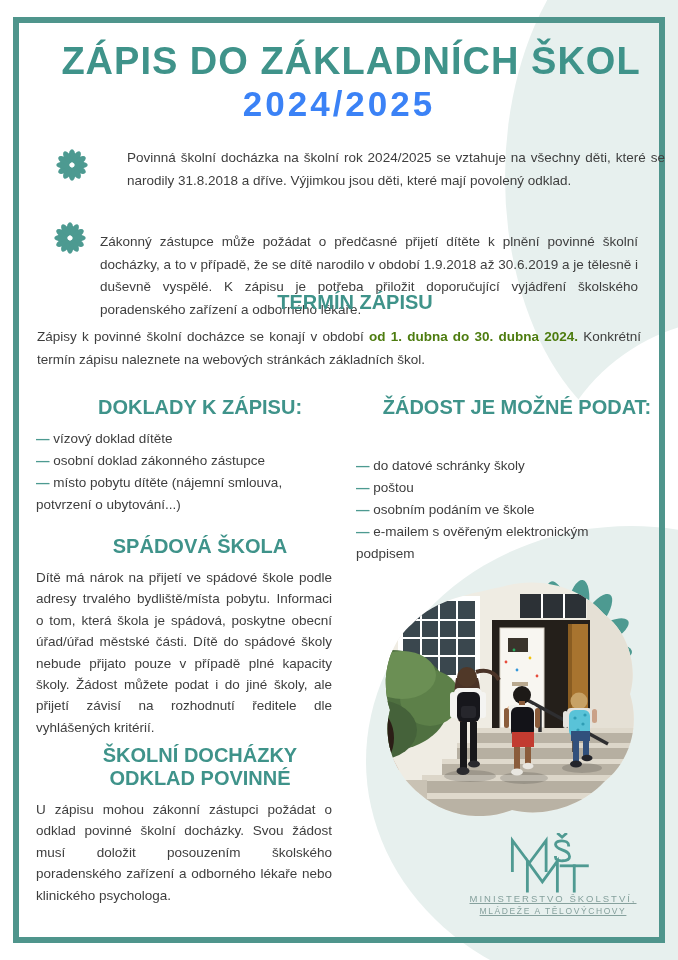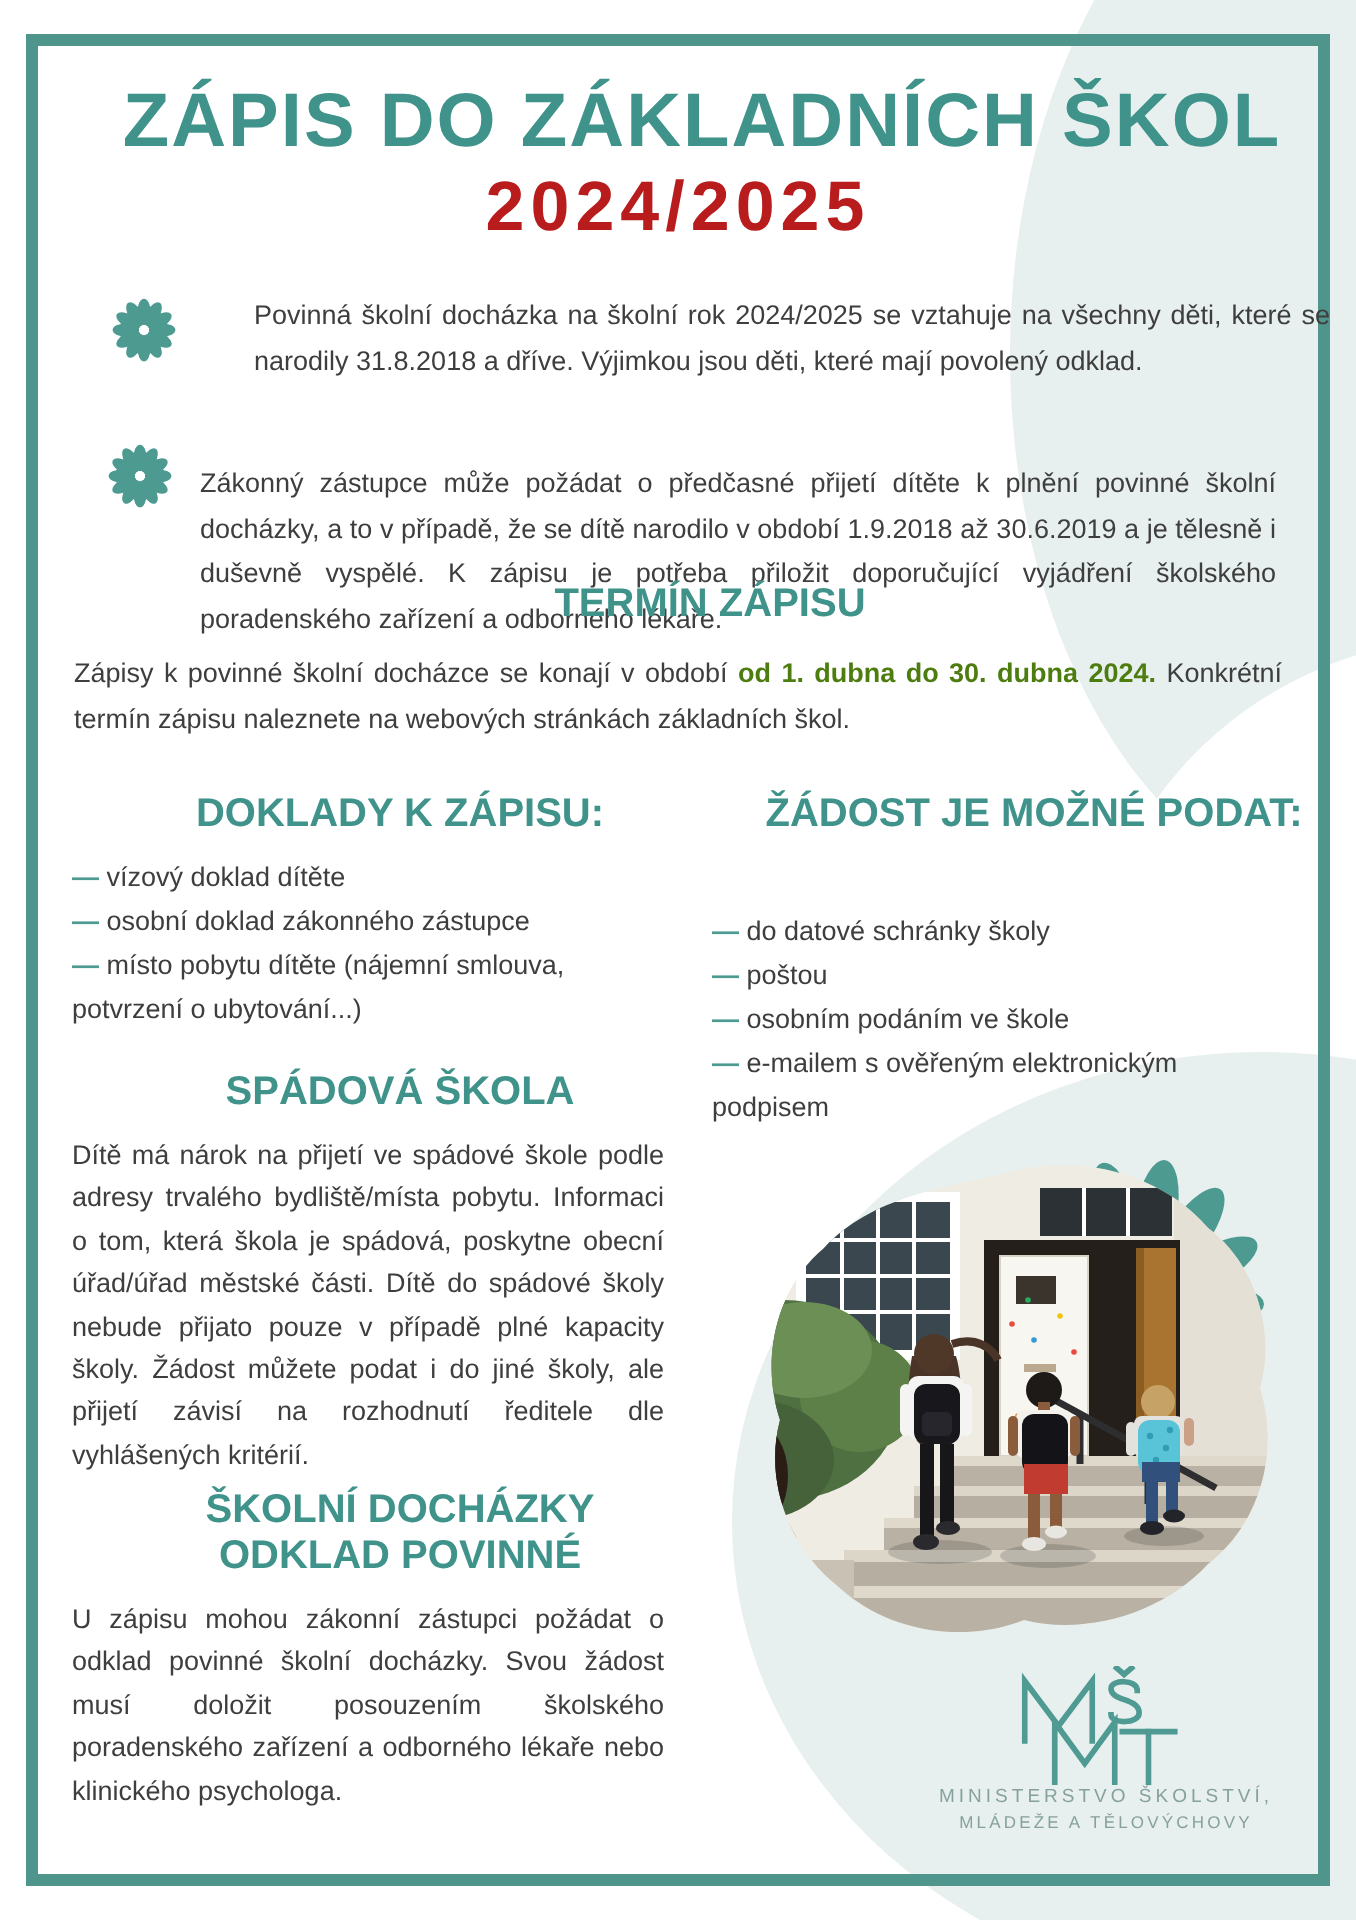--- a/index.html
+++ b/index.html
@@ -11,21 +11,21 @@
   .blob-carve{left:545px;top:318px;width:390px;height:370px;background:#ffffff;}
   .blob-bottom-right{left:366px;top:526px;width:530px;height:470px;background:#e7f0ee;}
   
   .frame{position:absolute;left:13px;top:17px;width:640px;height:914px;
          border:6px solid #4f958c;z-index:1;pointer-events:none;}
   .layer{position:absolute;z-index:2;}
   
   .title1{left:12px;top:40px;width:678px;text-align:center;font-size:38px;font-weight:bold;
           color:#3f938a;letter-spacing:1px;}
   .title2{left:0;top:84px;width:678px;text-align:center;font-size:35px;font-weight:bold;
-          color:#b91c1c;letter-spacing:3px;}
+          color:#3b82f6;letter-spacing:3px;}
   
   .flower{width:32px;height:32px;}
   .icon1{left:56px;top:149px;}
   .icon2{left:54px;top:222px;}
   .para{font-size:13.5px;line-height:22.5px;text-align:justify;}
   .p1{left:100px;top:147px;width:538px;margin-left:27px;}
   .p2{left:100px;top:199px;width:538px;margin-top:32px;}
   .h-teal{font-weight:bold;color:#3f938a;font-size:20px;text-align:center;padding-left:16px;}
   .h-termin{left:0;top:291px;width:678px;}
   .p3{left:37px;top:326px;width:604px;}
@@ -41,21 +41,21 @@
   .h-spadova{left:36px;top:535px;width:296px;}
   .p-spadova{left:36px;top:567px;width:296px;line-height:21.4px;}
   
   .h-odklad{left:36px;top:744px;width:296px;line-height:23px;}
   .p-odklad{left:36px;top:799px;width:296px;line-height:21.4px;}
   
   .photo{left:372px;top:580px;width:266px;height:236px;}
   .palm{left:548px;top:560px;width:104px;height:110px;}
   
   .logo{left:498px;top:833px;width:100px;height:60px;}
-  .ministry{left:428px;width:250px;text-align:center;color:#86a19d;}
+  .ministry{left:428px;width:250px;text-align:center;color:#86a19d;text-decoration:underline;}
   .ministry1{top:893px;font-size:9.5px;letter-spacing:2px;}
   .ministry2{top:906px;font-size:8.5px;letter-spacing:1.6px;}
 </style>
 </head>
 <body>
 
 <div class="page">
 
   <div class="blob blob-top-right"></div>
   <div class="blob blob-carve"></div>

